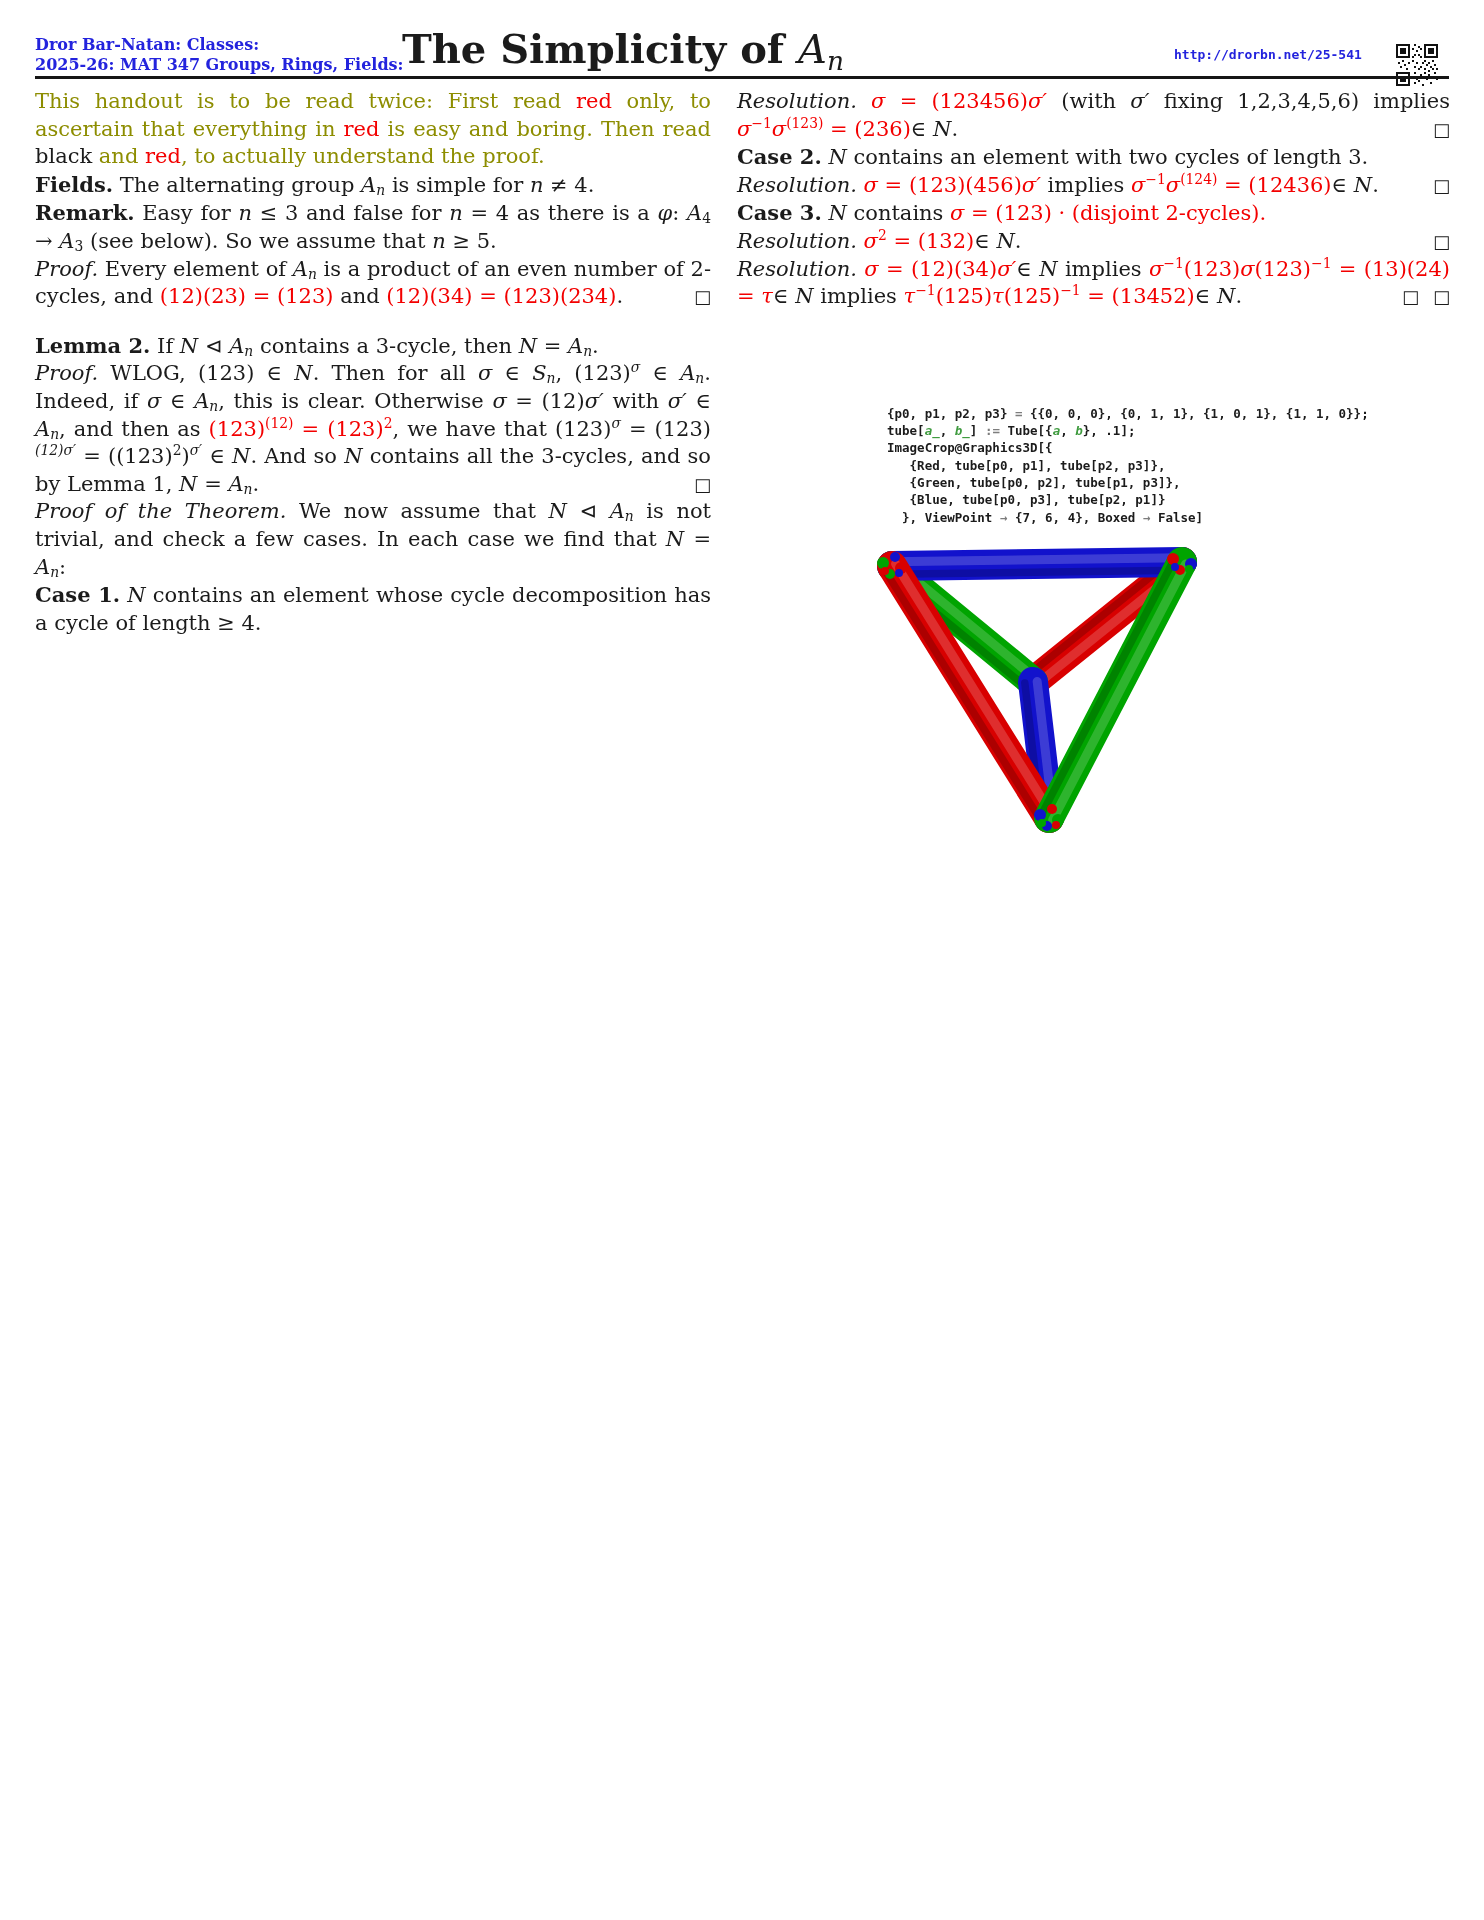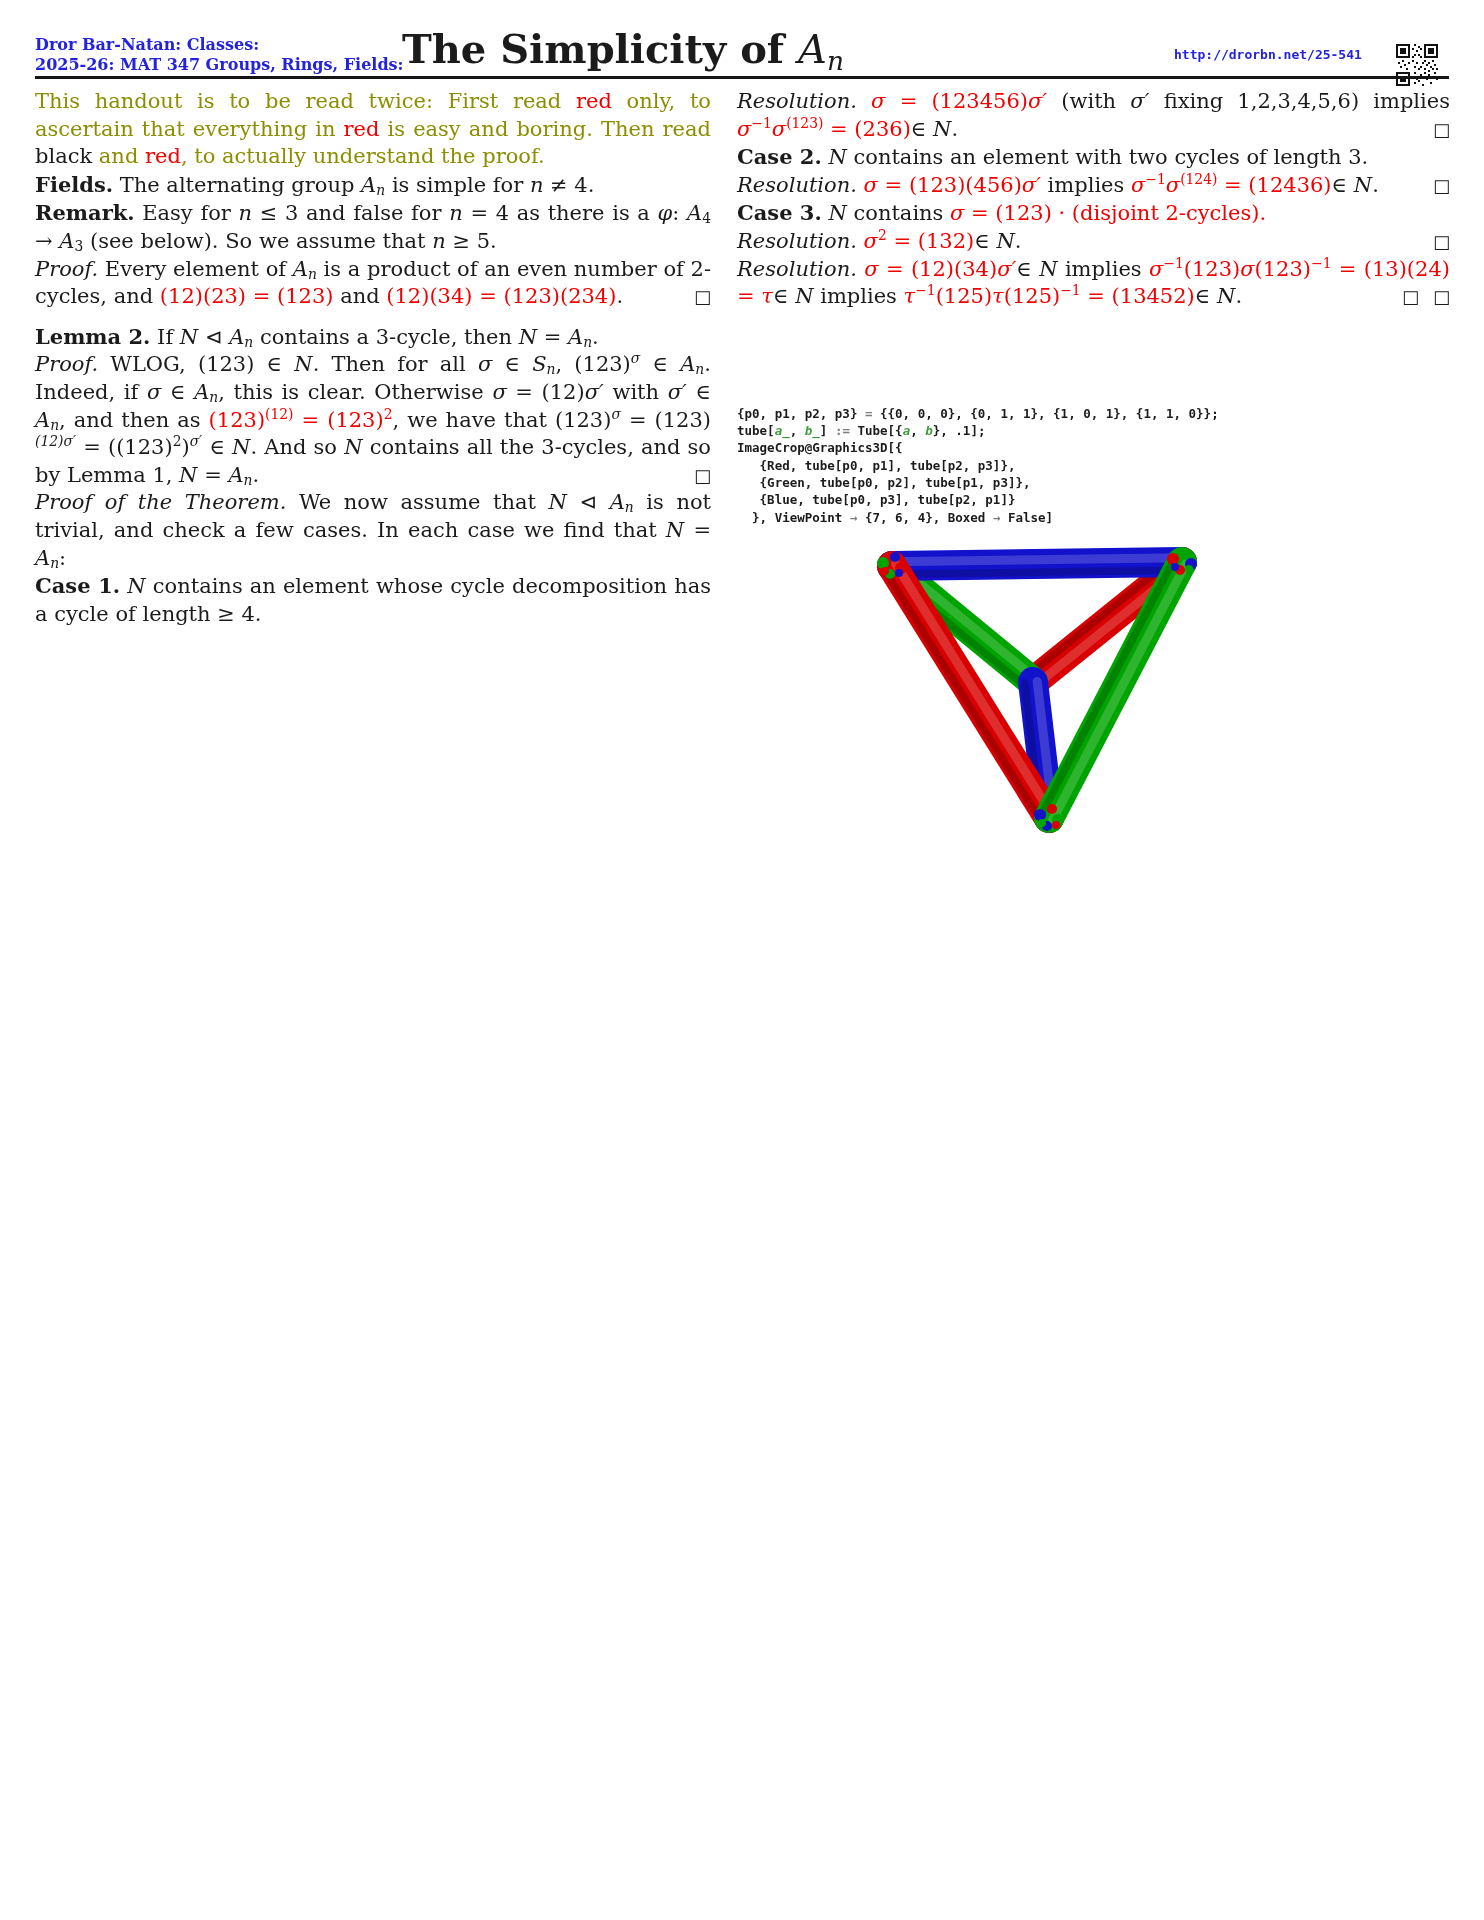--- a/index.html
+++ b/index.html
@@ -10,32 +10,32 @@
   .affil div{cursor:pointer;}
   .title{position:absolute;left:402px;top:26px;font-size:40px;line-height:46px;white-space:nowrap;text-align:right;}
   .url{position:absolute;left:1174px;top:47px;font-family:"DejaVu Sans Mono",monospace;
        font-size:13px;font-weight:bold;color:var(--c-blue);white-space:nowrap;cursor:pointer;}
   .qr{position:absolute;left:1396px;top:44px;}
   .rule{position:absolute;left:35px;top:76px;width:1414px;height:3.2px;background:#151515;}
   .col{position:absolute;top:88px;font-size:21px;line-height:27.6px;text-align:justify;}
   .col-left{left:35px;width:676px;}
   .col-right{left:737px;width:713px;}
   .para{margin:0;}
-  .para.gap{margin-top:12px;}
+  .para.gap{margin-top:21px;}
   .bold{font-weight:bold;}
   .italic{font-style:italic;}
   .sup{font-size:66%;vertical-align:0.55em;line-height:0;}
   .sub{font-size:66%;vertical-align:-0.25em;line-height:0;}
   .c-olive{color:var(--c-olive);}
   .c-red{color:var(--c-red);}
   .c-gray{color:var(--c-gray);}
   .c-green{color:var(--c-green);font-style:italic;}
   .qed{float:right;font-size:18px;line-height:27.6px;margin-left:14px;}
   .code{font-family:"DejaVu Sans Mono",monospace;font-size:12.5px;line-height:17.3px;
-        font-weight:bold;white-space:pre;text-align:left;margin-top:94px;}
+        font-weight:bold;white-space:pre;text-align:left;margin-top:94px;margin-left:150px;}
   .figure{margin-top:6px;margin-left:108px;line-height:0;}
 </style>
 </head>
 <body>
 
 <div class="affil">
   <div>Dror Bar-Natan: Classes:</div>
   <div>2025-26: MAT 347 Groups, Rings, Fields:</div>
 </div>
 

